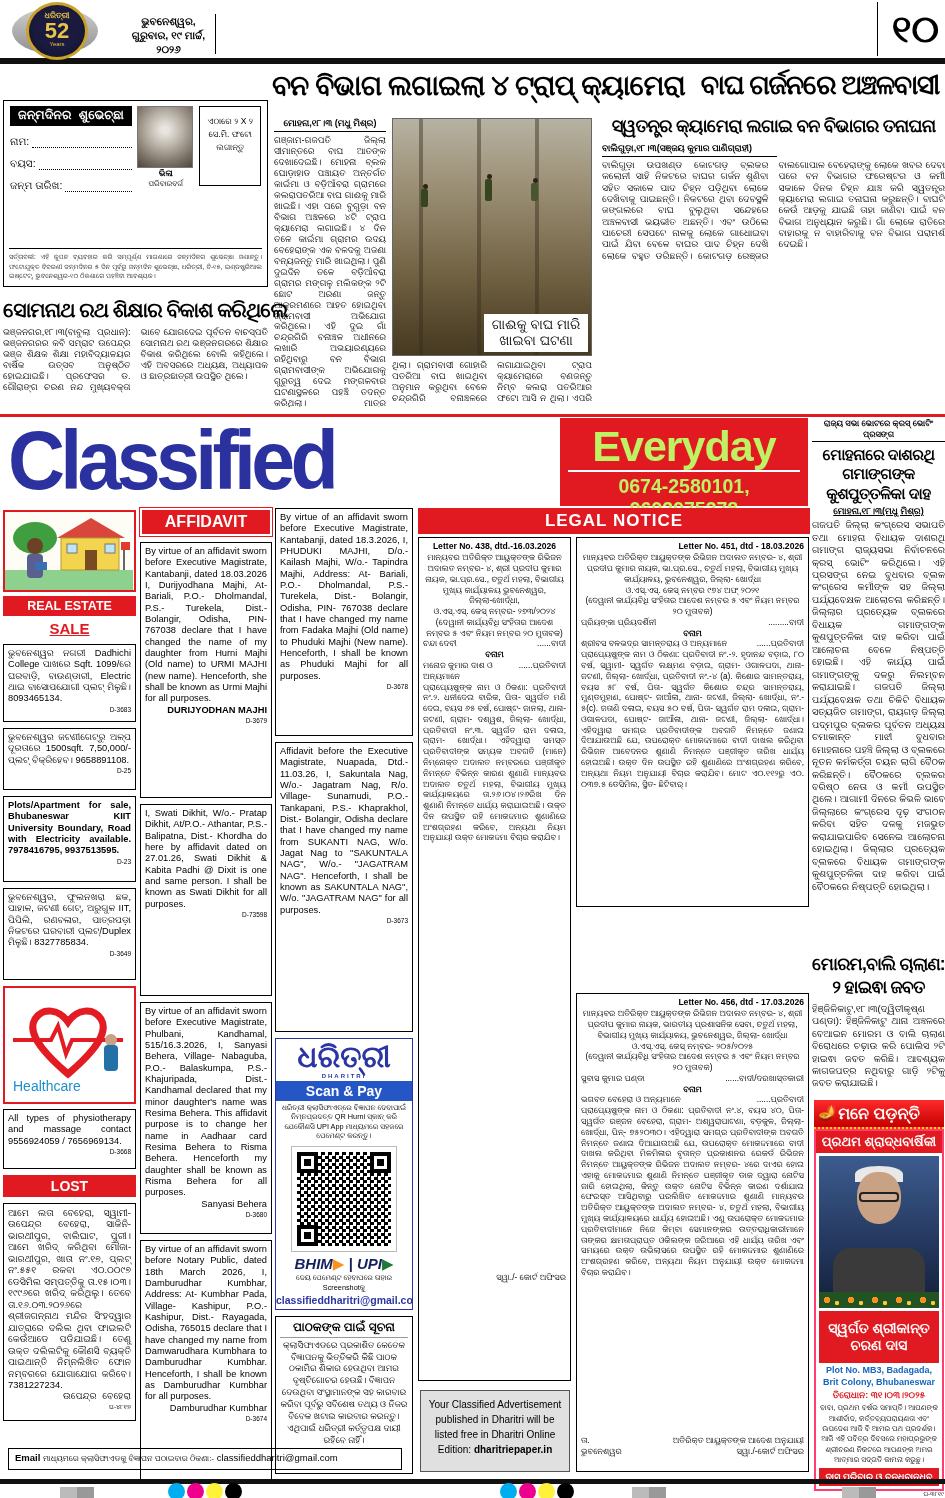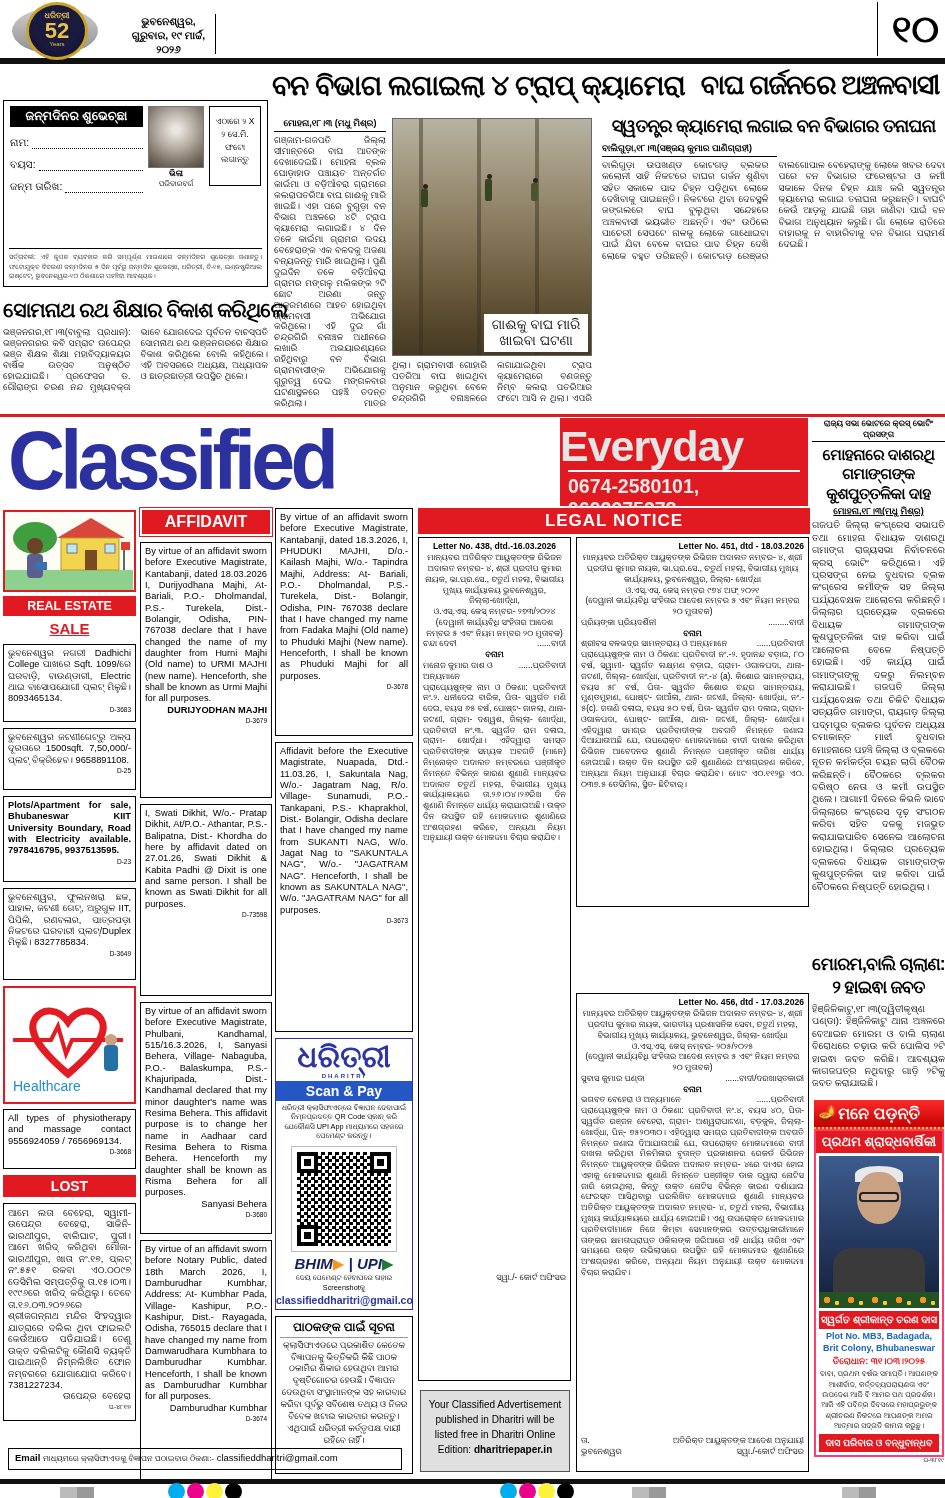--- a/index.html
+++ b/index.html
@@ -40,21 +40,21 @@
   .photo-forest { background:
      repeating-linear-gradient(90deg, rgba(52,44,28,0) 0 26px, rgba(52,44,28,.45) 26px 30px, rgba(52,44,28,0) 30px 58px),
      linear-gradient(180deg,#b6b2a3 0%,#a49a82 20%,#897b5e 45%,#6e5f41 68%,#54462b 88%,#463a23 100%);
      border:1px solid #666; }
   .fig { position:absolute; width:7px; height:18px; background:#36441f; border-radius:2px; }
   .fig::before { content:""; position:absolute; top:-5px; left:1.5px; width:5px; height:5px; border-radius:50%; background:#2d2418; }
   .photo-cap { position:absolute; right:3px; bottom:3px; background:#fff; padding:3px 5px; font-weight:normal; font-size:13.5px; line-height:1.2; text-align:center; width:104px; }
 
   
   .classified-word { font-weight:bold; color:#2b32a0; font-size:84px; letter-spacing:-5px; transform:scaleX(.94); transform-origin:left; line-height:80px; }
-  .everyday-box { background:#e01a20; color:#e5e5e5; text-align:left; }
+  .everyday-box { background:#e01a20; color:#bef264; text-align:center; }
   .everyday-word { font-weight:bold; font-size:43px; line-height:48px; letter-spacing:-1px; }
   .phones { font-weight:bold; font-size:19.5px; border-top:2px solid #fff; margin:0 8px; padding-top:3px; }
 
   .redline { position:absolute; left:0; width:945px; height:2.5px; background:#e01a20; }
 
   
   .adbox { border:1.2px solid #000; padding:3px 4px; font-size:9.3px; line-height:1.22; text-align:justify; overflow:hidden; position:relative; margin-bottom:6px; background:#fff; }
   .adcode { display:block; text-align:right; font-size:6.5px; margin-top:1px; }
   .adsig { display:block; text-align:right; font-weight:bold; }
   .secbar { background:#e01a20; color:#fff; font-weight:bold; text-align:center; padding:3px 2px; margin-bottom:6px; }
@@ -121,21 +121,21 @@
       <div class="t3">Years</div>
     </div>
     <div class="dateline">ଭୁବନେଶ୍ୱର, ଗୁରୁବାର, ୧୯ ମାର୍ଚ୍ଚ, ୨୦୨୬</div>
     <div class="pagenum">୧୦</div>
     <div class="rule-thick" style="top:58px;"></div>
   </div>
 
   <div class="abs bday" style="left:3px;top:100px;width:265px;height:187px;padding:5px 6px;">
     <div style="display:flex;gap:5px;">
       <div style="flex:1;">
-        <div class="bday-head" style="width:133px;">ଜନ୍ମଦିନର ଶୁଭେଚ୍ଛା</div>
+        <div class="bday-head" style="width:122px;font-family:Liberation Mono, monospace;">ଜନ୍ମଦିନର ଶୁଭେଚ୍ଛା</div>
         <div class="bday-row">
             <span>ନାମ:</span>
             <span class="dotline"></span>
           </div>
         <div class="bday-row">
             <span>ବୟସ:</span>
             <span class="dotline"></span>
           </div>
         <div class="bday-row">
             <span>ଜନ୍ମ ତାରିଖ:</span>
@@ -280,21 +280,21 @@
     </div>
     <div class="adbox" style="height:290px;">
       <span>Affidavit before the Executive Magistrate, Nuapada, Dtd.- 11.03.26, I, Sakuntala Nag, W/o.- Jagatram Nag, R/o. Village- Sunamudi, P.O.- Tankapani, P.S.- Khaprakhol, Dist.- Bolangir, Odisha declare that I have changed my name from SUKANTI NAG, W/o. Jagat Nag to "SAKUNTALA NAG", W/o.- "JAGATRAM NAG". Henceforth, I shall be known as SAKUNTALA NAG", W/o. "JAGATRAM NAG" for all purposes.</span>
       <span class="adcode">D-3673</span>
     </div>
 
     <div class="scanpay" style="height:272px;">
       <div class="dh-logo" style="margin-top:2px;">ଧରିତ୍ରୀ</div>
       <div class="dh-sub">DHARITRI</div>
       <div class="scan-bar">Scan &amp; Pay</div>
-      <div style="font-size:7.3px;line-height:1.3;padding:2px 3px;text-align:center;">ଧରିତ୍ରୀ କ୍ଲାସିଫାଏଡ୍‌ରେ ବିଜ୍ଞାପନ ଦେବାପାଇଁ ନିମ୍ନପ୍ରଦତ୍ତ QR Code ସ୍କାନ୍ କରି ଯେକୌଣସି UPI App ମାଧ୍ୟମରେ ସହଜରେ ପେମେଣ୍ଟ କରନ୍ତୁ।</div>
+      <div style="font-size:7.3px;line-height:1.3;padding:2px 3px;text-align:center;">ଧରିତ୍ରୀ କ୍ଲାସିଫାଏଡ୍‌ରେ ବିଜ୍ଞାପନ ଦେବାପାଇଁ ନିମ୍ନପ୍ରଦତ୍ତ QR Hurni ସ୍କାନ୍ କରି ଯେକୌଣସି UPI App ମାଧ୍ୟମରେ ସହଜରେ ପେମେଣ୍ଟ କରନ୍ତୁ।</div>
       <div class="qr-wrap">
         <div class="qf" style="left:0;top:0;"></div>
         <div class="qf" style="right:0;top:0;"></div>
         <div class="qf" style="left:0;bottom:0;"></div>
       </div>
       <div class="upi-line">
         <span>BHIM</span><span class="arr1">▶</span> | <span>UPI</span><span class="arr2">▶</span>
       </div>
       <div style="font-size:7.3px;line-height:1.35;">
         <span>ଦେୟ ପେମେଣ୍ଟ ହେବାପରେ ତାହାର Screenshotକୁ</span><br>
@@ -385,21 +385,21 @@
     </div>
     <div class="obit-frame">
       <div class="obit-strip" style="font-size:13px;padding:3px 0;">ପ୍ରଥମ ଶ୍ରାଦ୍ଧବାର୍ଷିକୀ</div>
       <div class="obit-photo" style="height:152px;margin:3px;">
         <div class="obit-hair"></div>
         <div class="obit-face"></div>
         <div class="obit-specs"></div>
         <div class="obit-body"></div>
         <div class="obit-flowers"></div>
       </div>
-      <div class="obit-strip" style="font-size:10px;padding:3px 0;margin:0 3px;">ସ୍ୱର୍ଗତ ଶ୍ରୀକାନ୍ତ ଚରଣ ଦାସ</div>
+      <div class="obit-strip" style="font-size:14px;padding:9px 0;margin:0 3px;">ସ୍ୱର୍ଗତ ଶ୍ରୀକାନ୍ତ ଚରଣ ଦାସ</div>
       <div class="obit-addr" style="white-space:pre-line;">Plot No. MB3, Badagada,
 Brit Colony, Bhubaneswar</div>
       <div class="obit-date">ତିରୋଧାନ: ୩୧।୦୩।୨୦୨୫</div>
       <div class="obit-msg">ବାବା, ପ୍ରଥମ ବର୍ଷର ସମାପ୍ତି। ଆପଣଙ୍କ ଆଶୀର୍ବାଦ, କର୍ତ୍ତବ୍ୟପରାୟଣତା ଏବଂ ଉପଦେଶ ଆଜି ବି ଆମର ପଥ ପ୍ରଦର୍ଶକ। ଆଜି ଏହି ପବିତ୍ର ଦିବସରେ ମହାପ୍ରଭୁଙ୍କ ଶ୍ରୀଚରଣ ନିକଟରେ ଆପଣଙ୍କ ଅମର ଆତ୍ମାର ସଦ୍‌ଗତି କାମନା କରୁଛୁ।</div>
       <div class="obit-strip" style="font-size:9.5px;padding:3px 0;margin:0 3px 3px;">ଦାସ ପରିବାର ଓ ବନ୍ଧୁବାନ୍ଧବ</div>
     </div>
     <div style="text-align:right;font-size:6px;">ଘ-୩୮୧୯</div>
   </div>
 
   <div class="abs emailstrip" style="left:8px;top:1448px;width:394px;height:22px;">

